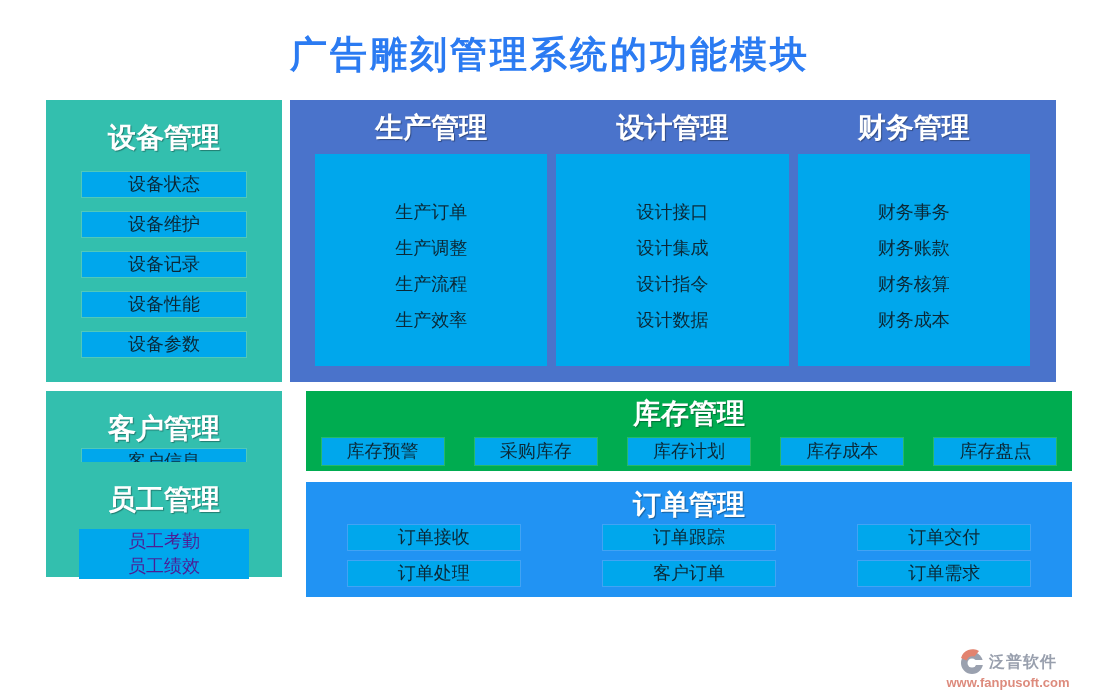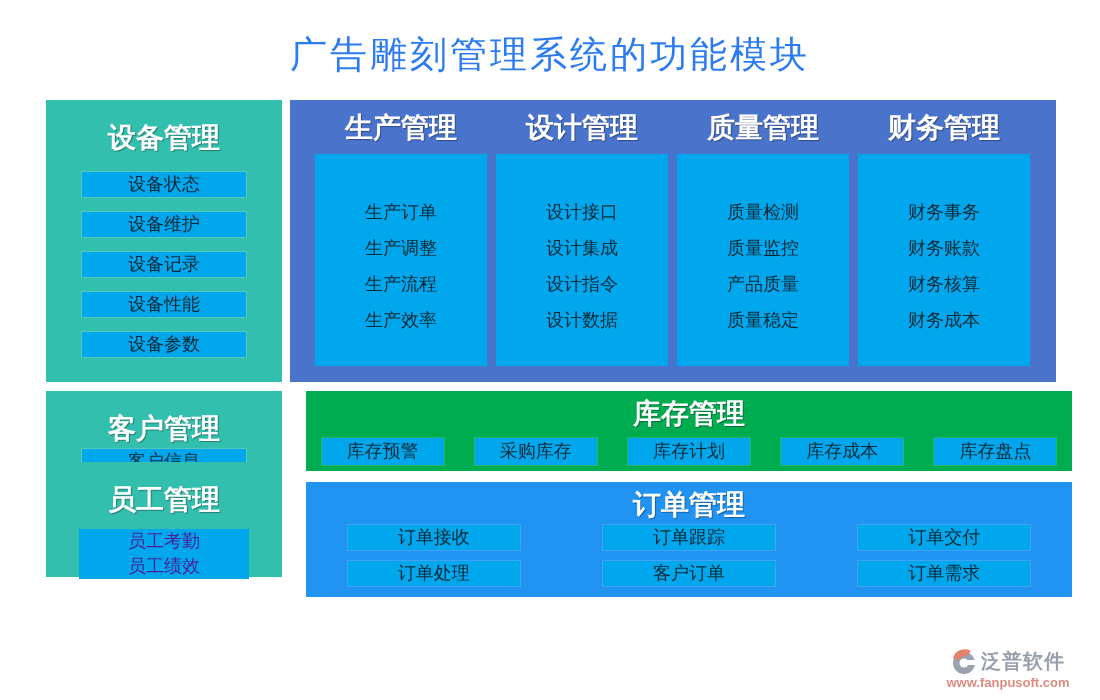--- a/index.html
+++ b/index.html
@@ -2,21 +2,21 @@
 <html><head>
 <meta charset="utf-8">
 <style>
   html,body{margin:0;padding:0;background:#fff;}
   .stage{
     position:relative;width:1100px;height:700px;background:#ffffff;overflow:hidden;
     font-family:"Liberation Serif","DejaVu Serif",serif;
   }
   .page-title{
     position:absolute;top:30px;left:0;width:100%;text-align:center;
-    font-size:37px;font-weight:400;color:#2b7bf2;letter-spacing:3px;margin:0;
+    font-size:37px;font-weight:700;color:#2b7bf2;letter-spacing:3px;margin:0;
   }
   
   .panel{position:absolute;box-sizing:border-box;}
   .teal{background:#33bfae;}
   .main-blue{background:#4a73cb;}
   .green{background:#00ac50;}
   .order-blue{background:#2193f3;}
   .panel-title{
     text-align:center;color:#ffffff;font-weight:700;font-size:28px;
     text-shadow:1px 1px 1px rgba(0,0,0,.35);line-height:1.25;
@@ -50,21 +50,21 @@
   
   .emp-box{
     background:#00a7ec;width:170px;margin:12px auto 0 auto;padding:0 0;
     text-align:center;color:#4c1d95;font-size:18px;
   }
   .emp-box .item{line-height:25px;}
   
   .logo{position:absolute;right:12px;bottom:10px;width:160px;text-align:center;
         font-family:"Liberation Sans","DejaVu Sans",sans-serif;}
   .logo-row{display:flex;align-items:center;justify-content:center;gap:4px;}
-  .logo-text{color:#989fad;font-size:20px;font-weight:700;letter-spacing:1px;}
+  .logo-text{color:#989fad;font-size:16px;font-weight:700;letter-spacing:1px;}
   .logo-url{color:#dd8b7d;font-size:13px;font-weight:700;margin-top:0px;}
 </style>
 </head>
 <body>
 
 <div class="stage">
 
   <h1 class="page-title">广告雕刻管理系统的功能模块</h1>
 
   <section class="panel teal side" style="top:100px;height:282px;">
@@ -88,29 +88,20 @@
         <div class="item">生产效率</div>
       </div>
     </div>
     <div class="mcol">
       <div class="panel-title">设计管理</div>
       <div class="mcard">
         <div class="item">设计接口</div>
         <div class="item">设计集成</div>
         <div class="item">设计指令</div>
         <div class="item">设计数据</div>
-      </div>
-    </div>
-    <div class="mcol">
-      <div class="panel-title">质量管理</div>
-      <div class="mcard">
-        <div class="item">质量检测</div>
-        <div class="item">质量监控</div>
-        <div class="item">产品质量</div>
-        <div class="item">质量稳定</div>
       </div>
     </div>
     <div class="mcol">
       <div class="panel-title">财务管理</div>
       <div class="mcard">
         <div class="item">财务事务</div>
         <div class="item">财务账款</div>
         <div class="item">财务核算</div>
         <div class="item">财务成本</div>
       </div>

